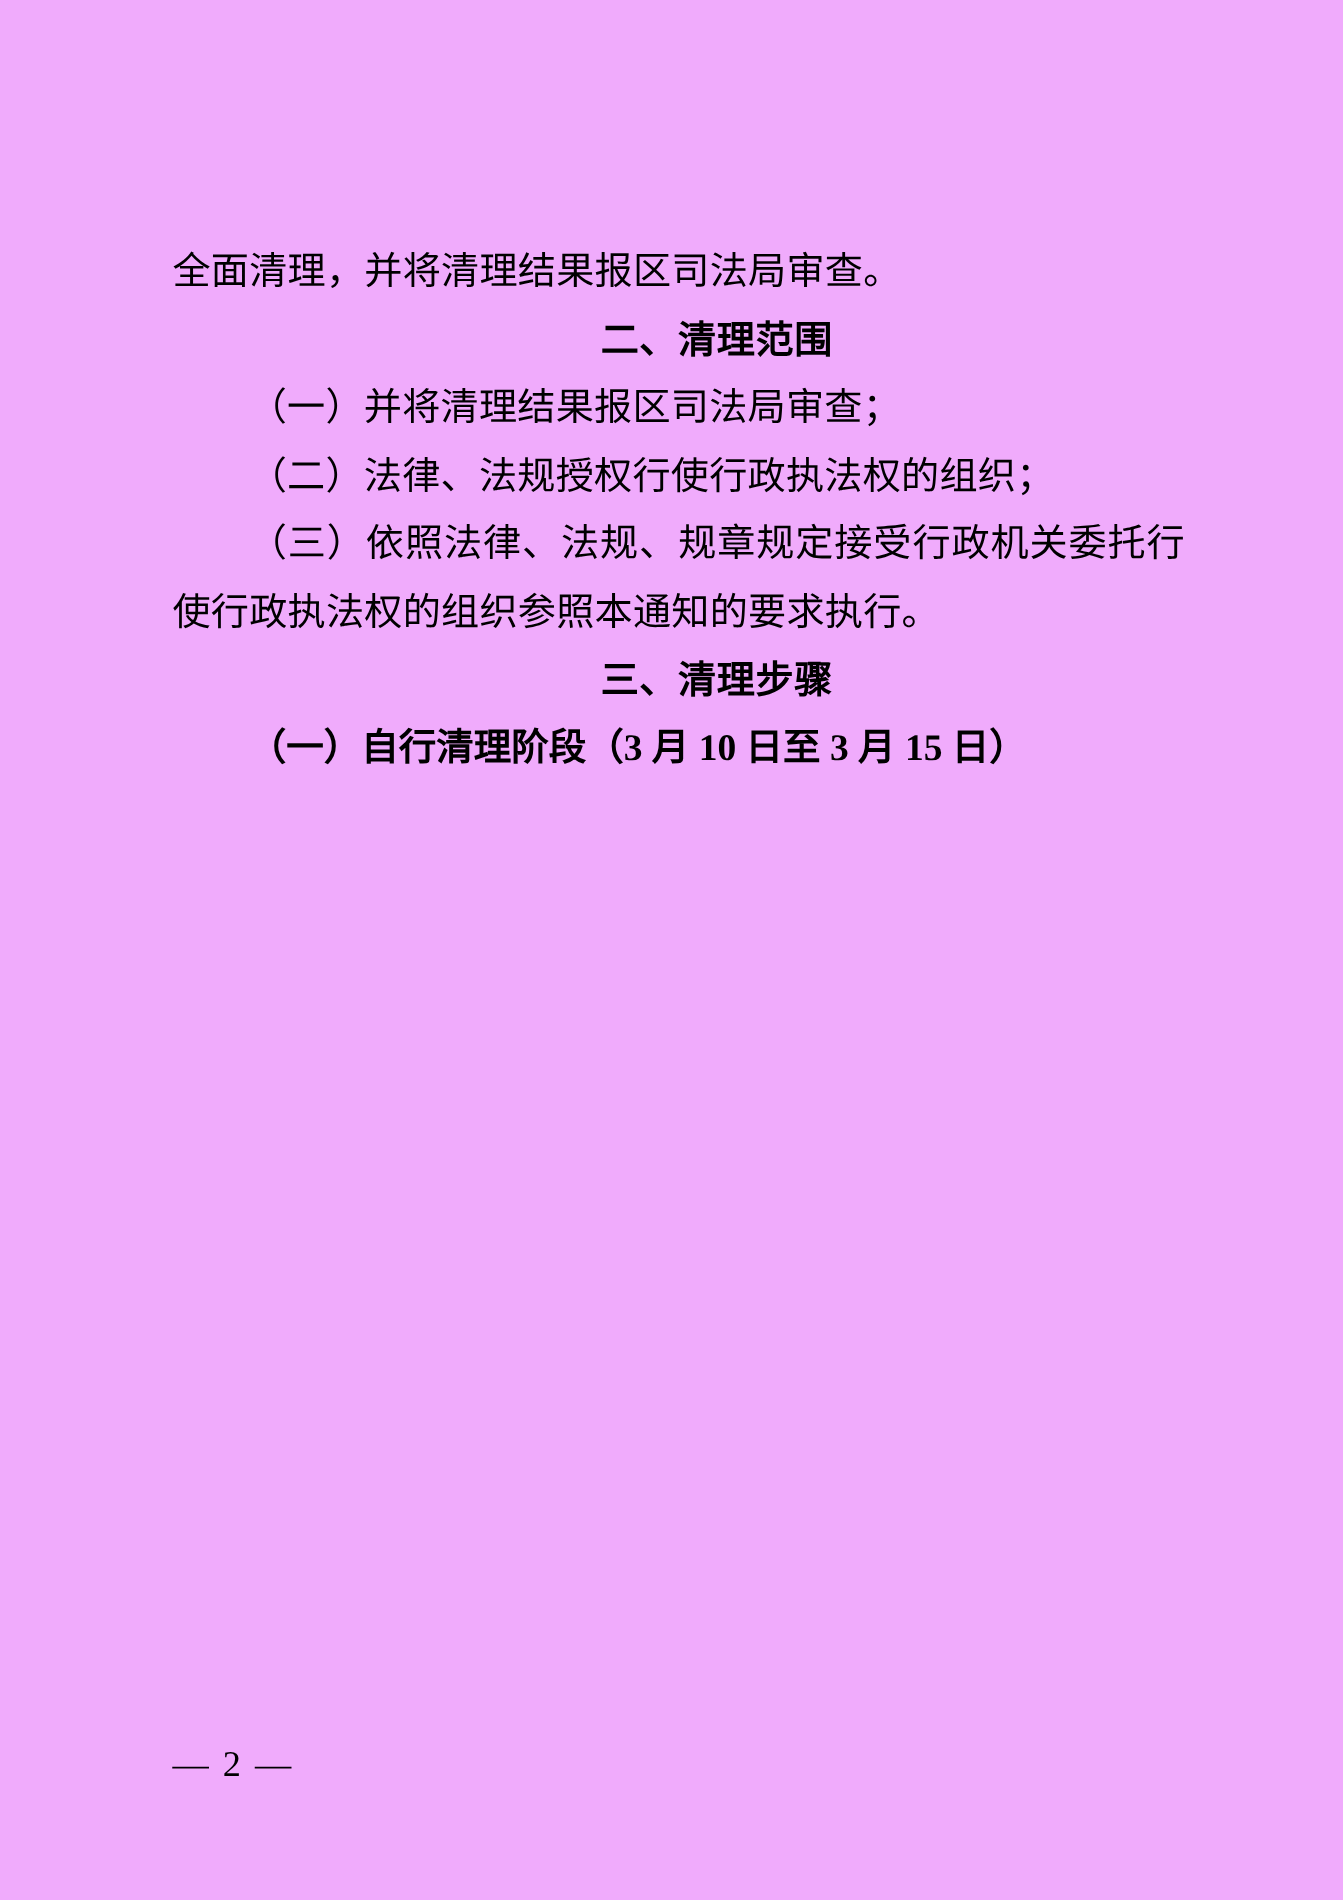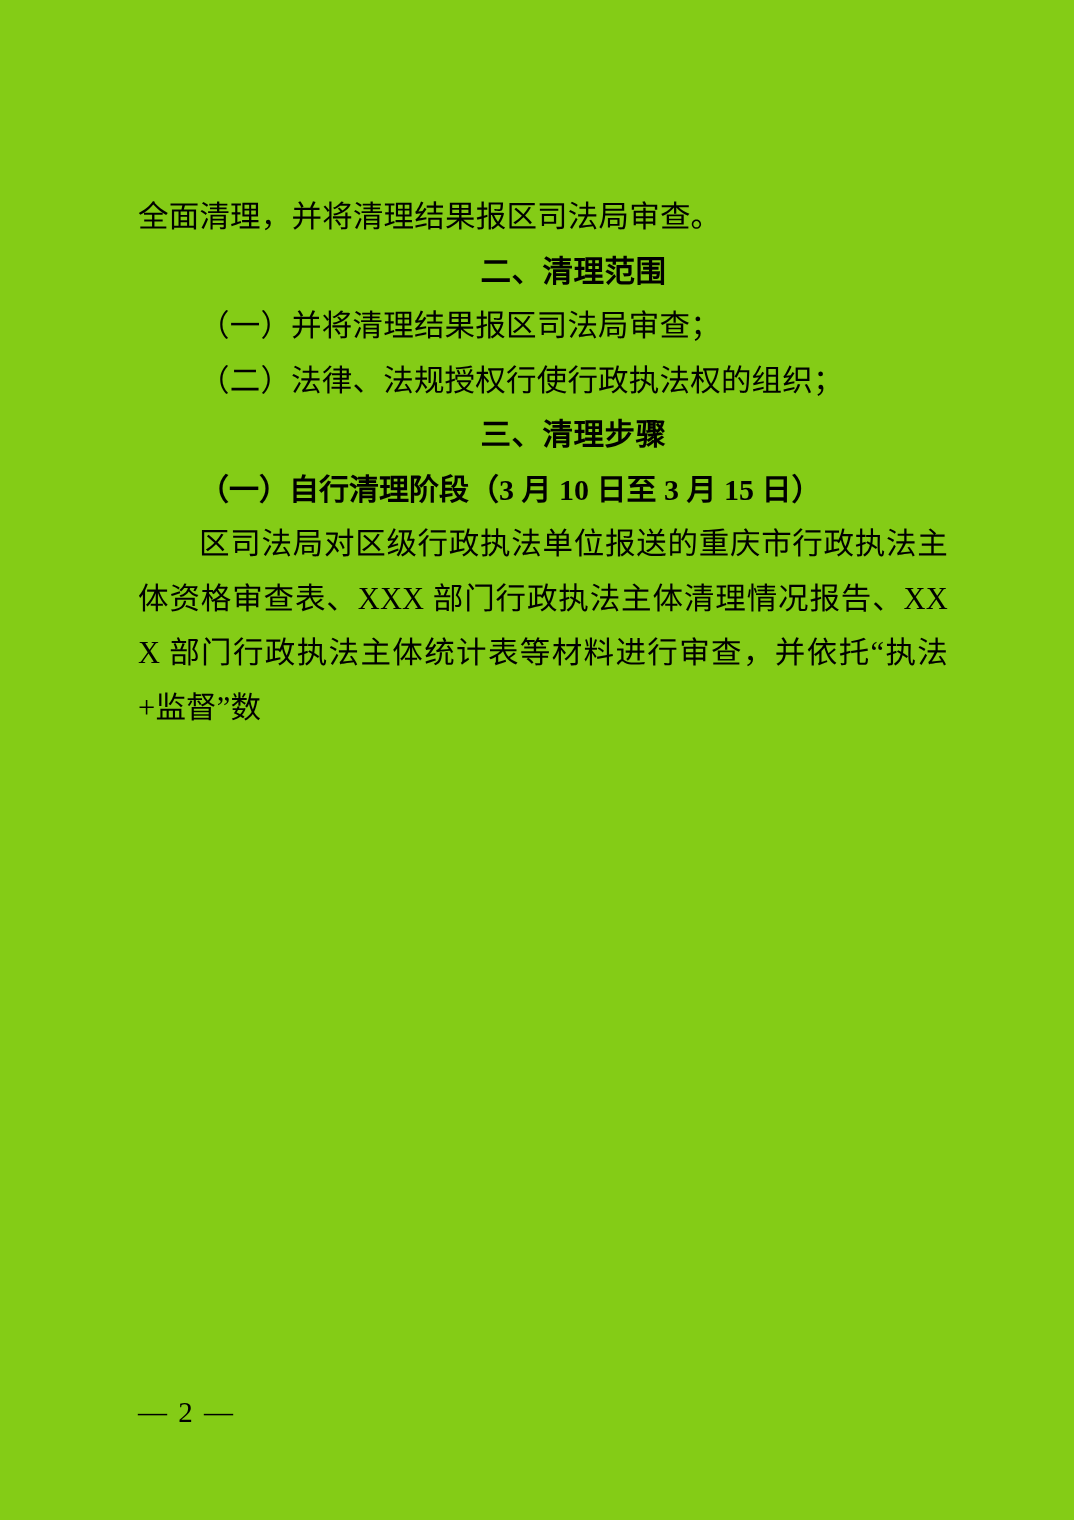--- a/index.html
+++ b/index.html
@@ -4,21 +4,21 @@
 <style>
   html, body {
     margin: 0;
     padding: 0;
     background: #ffffff;
   }
   .page {
     position: relative;
     width: 1074px;
     height: 1520px;
-    background: #84cc16;
+    background: #f0abfc;
     box-sizing: border-box;
     font-family: "Liberation Serif", "DejaVu Serif", serif;
     color: #000000;
     overflow: hidden;
   }
   .content {
     position: absolute;
     left: 138px;
     top: 190px;
     width: 810px;
@@ -70,26 +70,26 @@
   <div class="content">
 
     <p class="para">全面清理，并将清理结果报区司法局审查。</p>
 
     <p class="heading">二、清理范围</p>
 
     <p class="para indent">（一）并将清理结果报区司法局审查；</p>
 
     <p class="para indent">（二）法律、法规授权行使行政执法权的组织；</p>
 
+    <p class="para indent">（三）依照法律、法规、规章规定接受行政机关委托行使行政执法权的组织参照本通知的要求执行。</p>
 
     <p class="heading">三、清理步骤</p>
 
     <p class="subhead">（一）自行清理阶段（3 月 10 日至 3 月 15 日）</p>
 
 
 
-    <p class="para indent">区司法局对区级行政执法单位报送的重庆市行政执法主体资格审查表、XXX 部门行政执法主体清理情况报告、XXX 部门行政执法主体统计表等材料进行审查，并依托“执法+监督”数</p>
 
   </div>
 
   <div class="footer">— 2 —</div>
 
 </div>
 
 </body></html>

